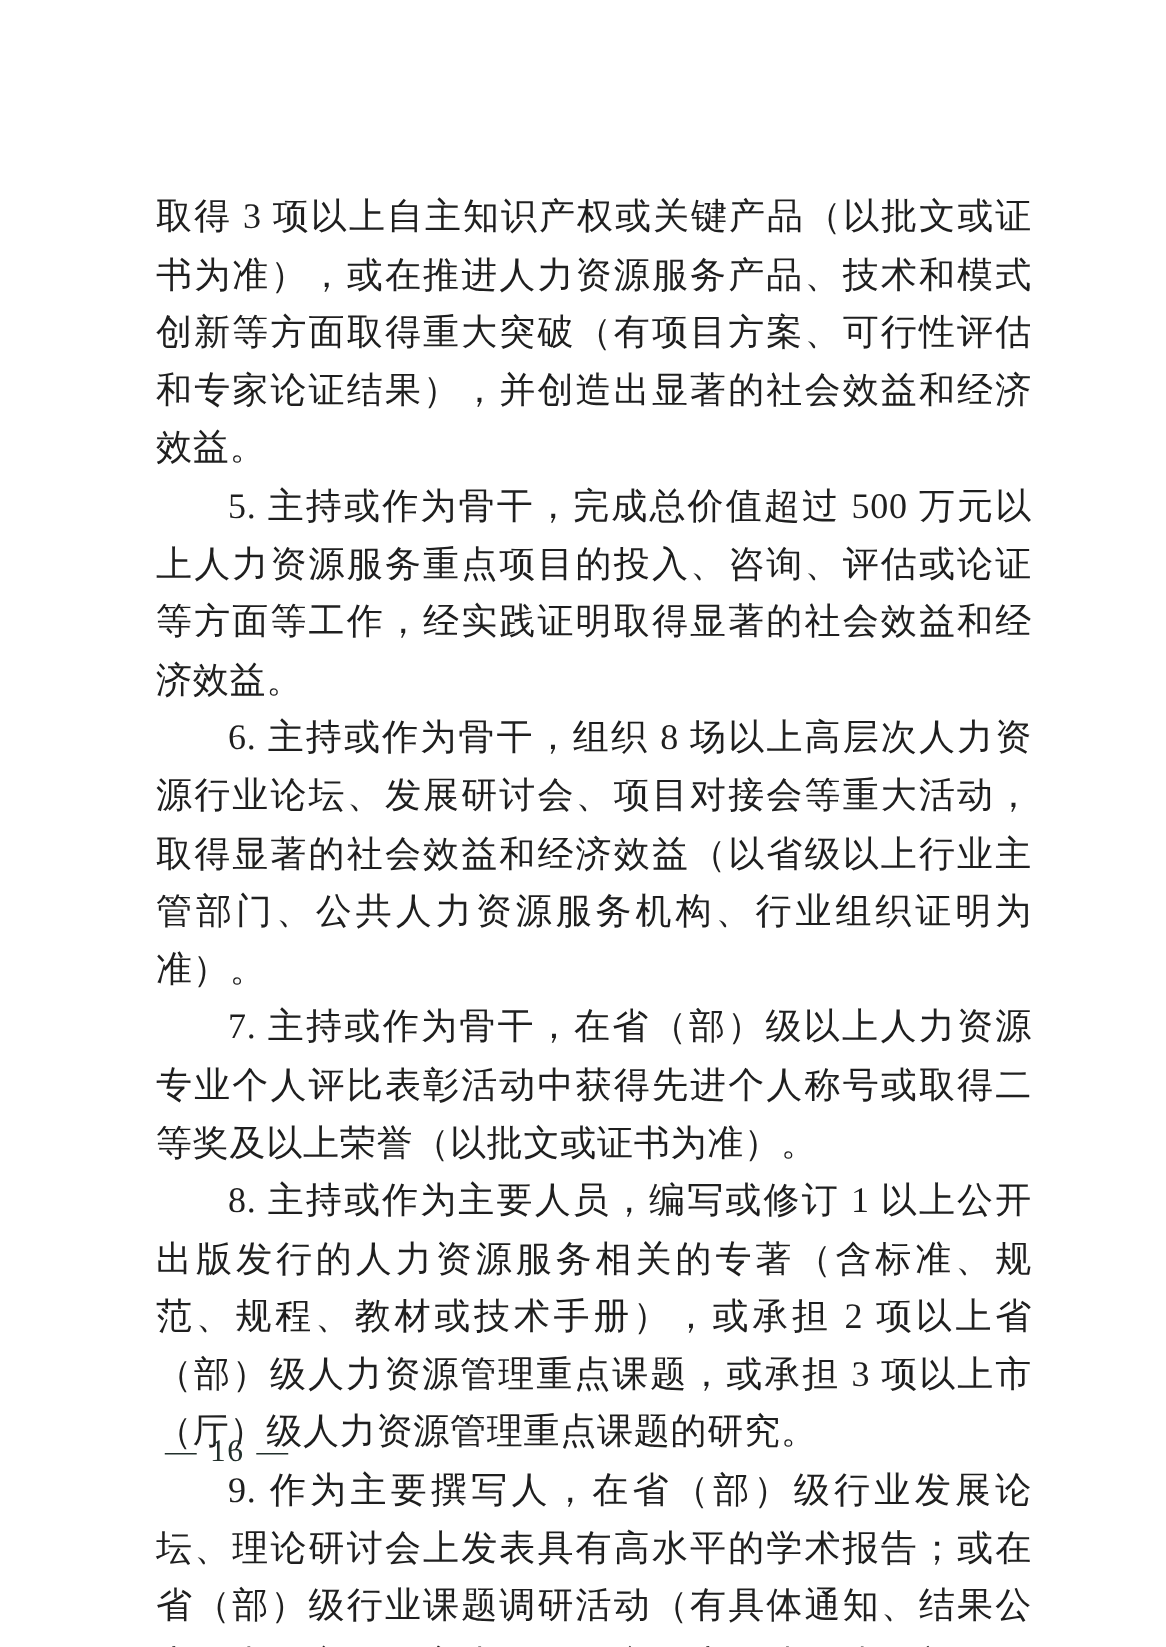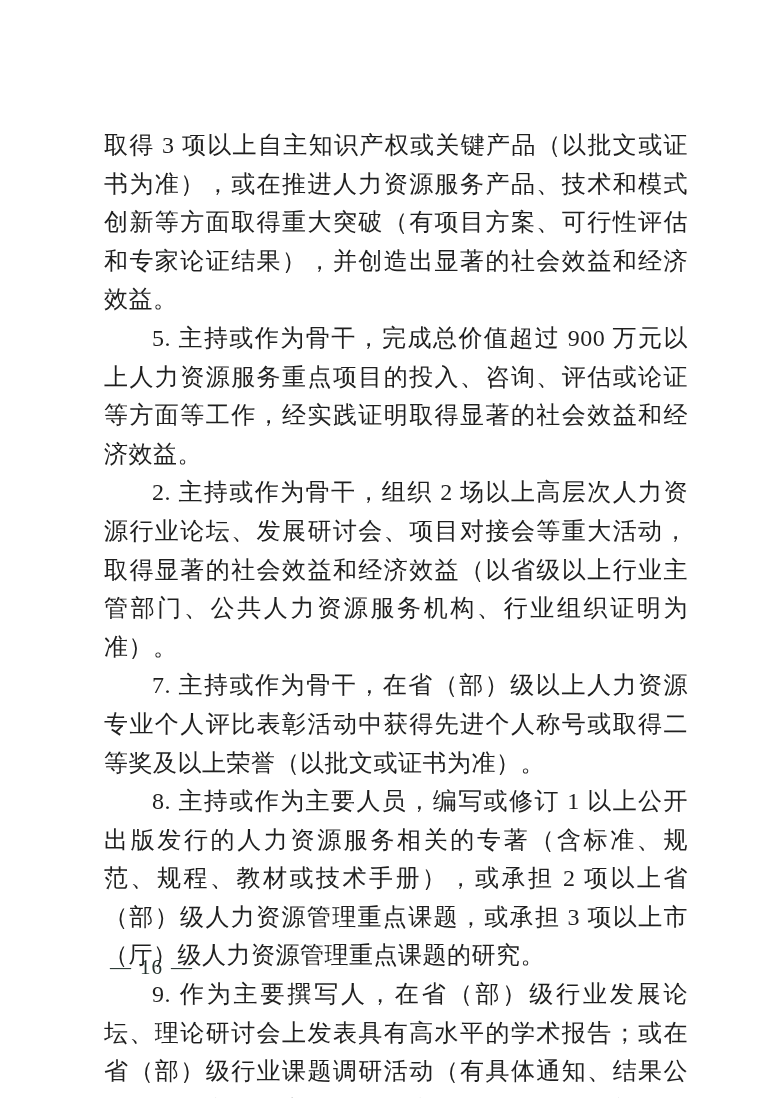--- a/index.html
+++ b/index.html
@@ -47,22 +47,22 @@
   .footer .dash {
     padding: 0 8px;
   }
 </style>
 </head>
 <body>
 
 <div class="page">
   <div class="content">
     <p class="para continuation">取得 3 项以上自主知识产权或关键产品（以批文或证书为准），或在推进人力资源服务产品、技术和模式创新等方面取得重大突破（有项目方案、可行性评估和专家论证结果），并创造出显著的社会效益和经济效益。</p>
-    <p class="para">5. 主持或作为骨干，完成总价值超过 900 万元以上人力资源服务重点项目的投入、咨询、评估或论证等方面等工作，经实践证明取得显著的社会效益和经济效益。</p>
-    <p class="para">2. 主持或作为骨干，组织 2 场以上高层次人力资源行业论坛、发展研讨会、项目对接会等重大活动，取得显著的社会效益和经济效益（以省级以上行业主管部门、公共人力资源服务机构、行业组织证明为准）。</p>
+    <p class="para">5. 主持或作为骨干，完成总价值超过 500 万元以上人力资源服务重点项目的投入、咨询、评估或论证等方面等工作，经实践证明取得显著的社会效益和经济效益。</p>
+    <p class="para">6. 主持或作为骨干，组织 8 场以上高层次人力资源行业论坛、发展研讨会、项目对接会等重大活动，取得显著的社会效益和经济效益（以省级以上行业主管部门、公共人力资源服务机构、行业组织证明为准）。</p>
     <p class="para">7. 主持或作为骨干，在省（部）级以上人力资源专业个人评比表彰活动中获得先进个人称号或取得二等奖及以上荣誉（以批文或证书为准）。</p>
     <p class="para">8. 主持或作为主要人员，编写或修订 1 以上公开出版发行的人力资源服务相关的专著（含标准、规范、规程、教材或技术手册），或承担 2 项以上省（部）级人力资源管理重点课题，或承担 3 项以上市（厅）级人力资源管理重点课题的研究。</p>
     <p class="para">9. 作为主要撰写人，在省（部）级行业发展论坛、理论研讨会上发表具有高水平的学术报告；或在省（部）级行业课题调研活动（有具体通知、结果公告）中提交具有高水平的研究报告；或在省（部）级以上人力资源专业报纸，专业学术期刊、核心期</p>
   </div>
 
   <div class="footer">
     <span class="dash">—</span><span>16</span><span class="dash">—</span>
   </div>
 </div>
 

